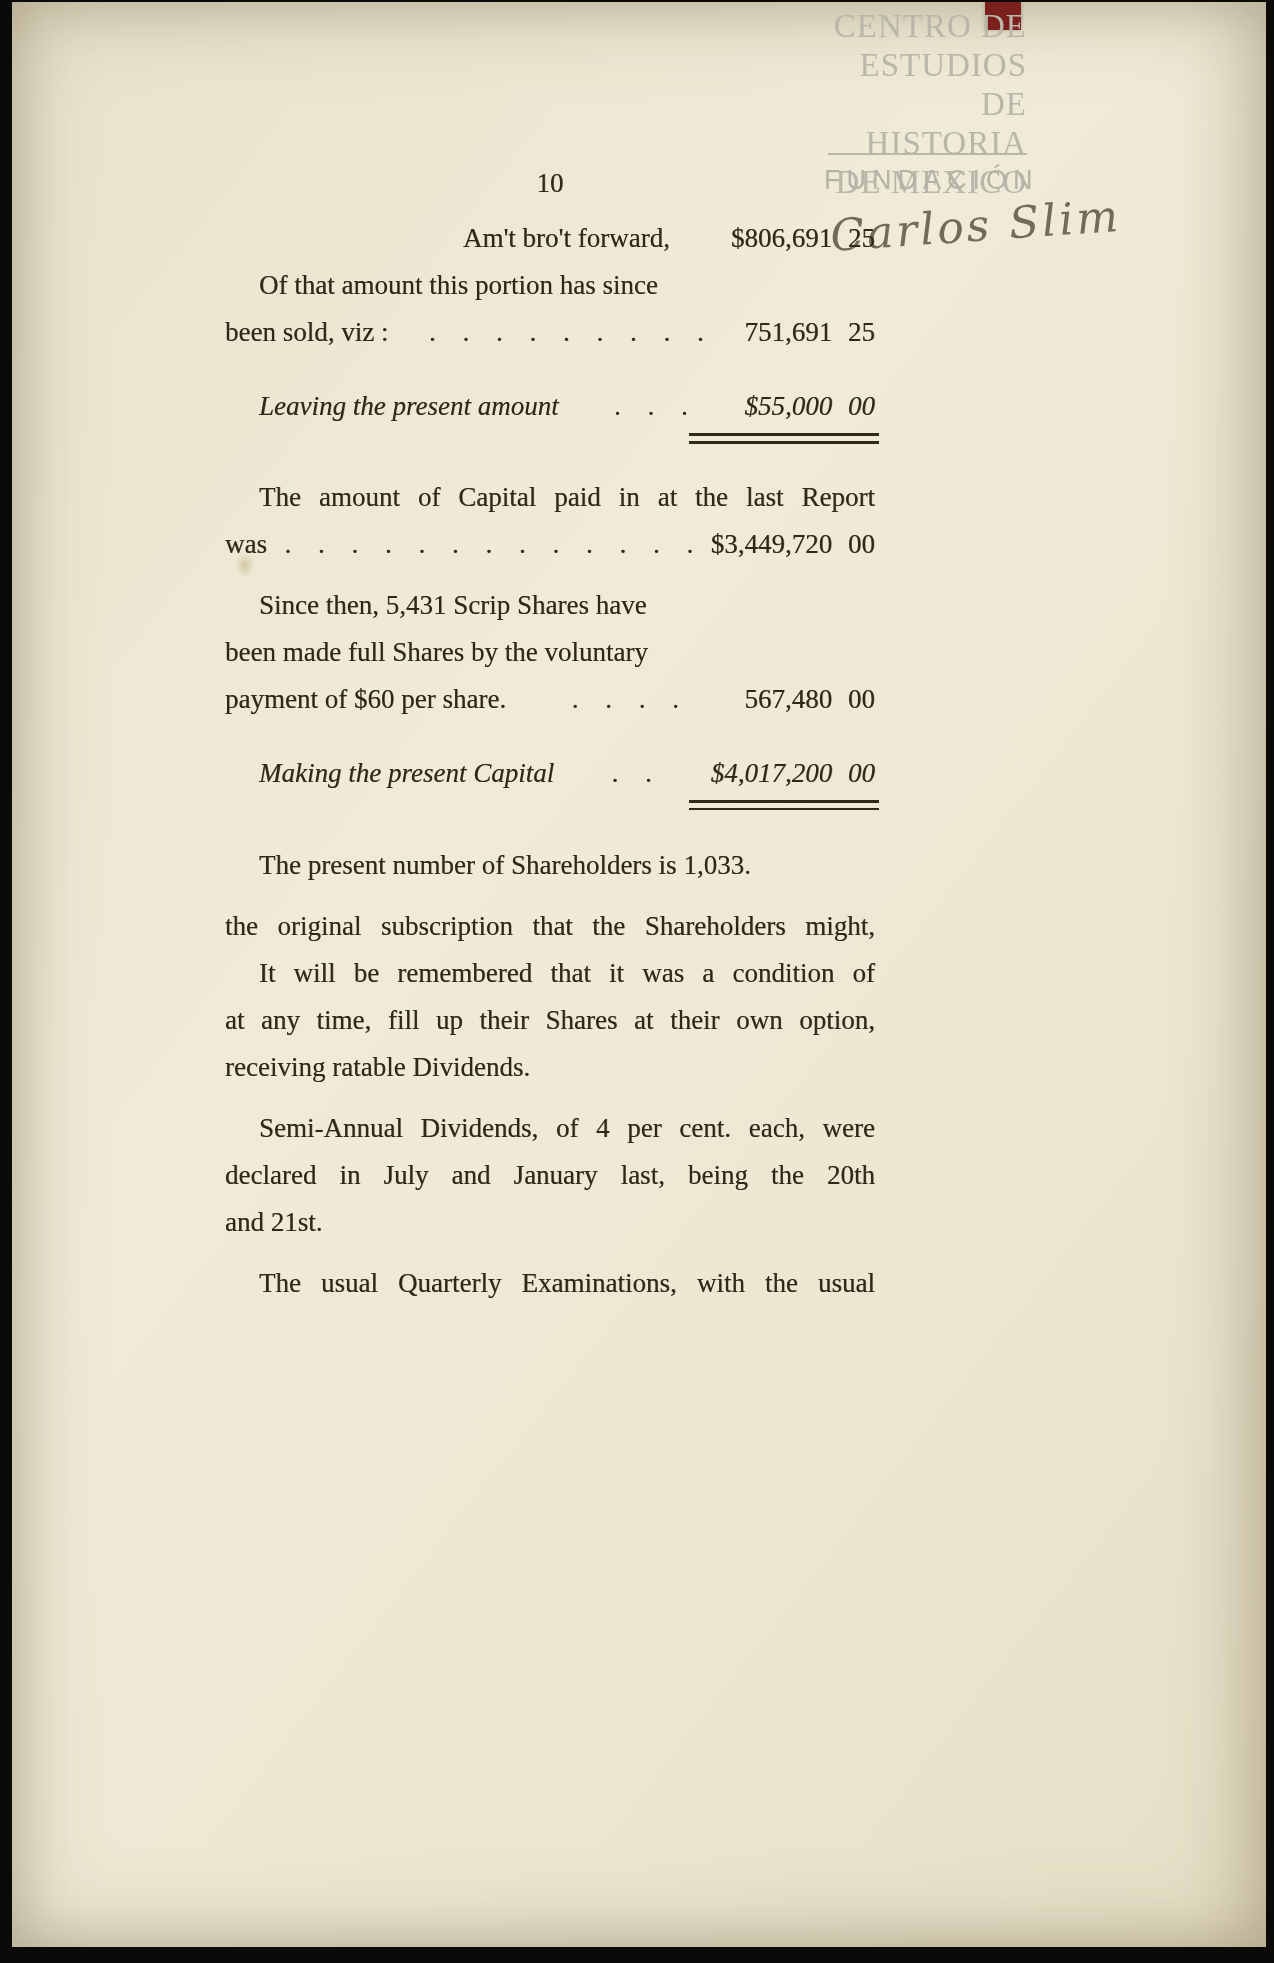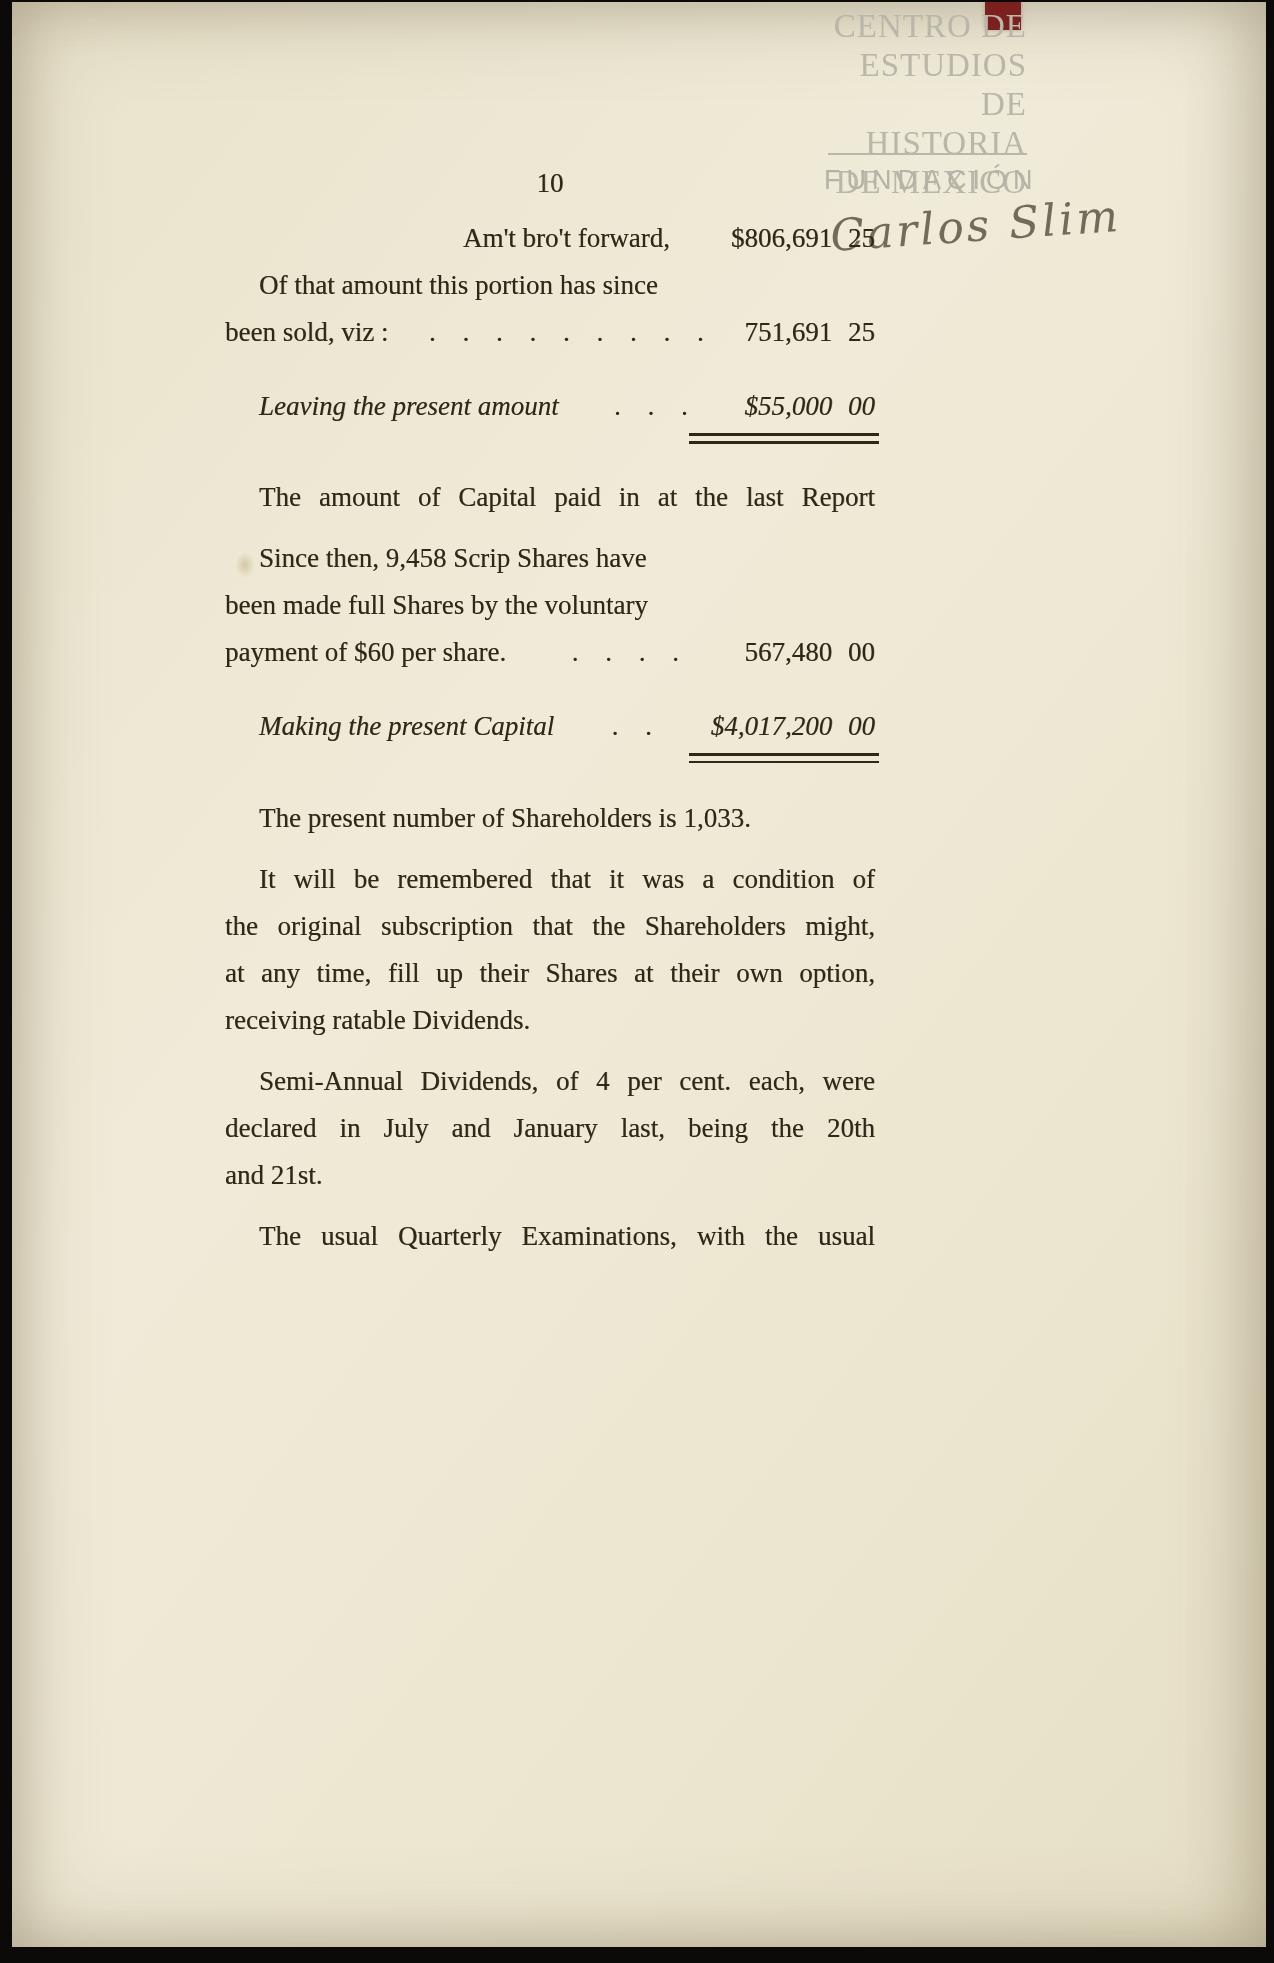--- a/index.html
+++ b/index.html
@@ -112,22 +112,27 @@
       <span class="amt">$55,000 00</span>
     </div>
 
     <div class="dline">
       <div class="l1"></div>
       <div class="l2"></div>
     </div>
 
     <div class="line indent jl mt30">The amount of Capital paid in at the last Report</div>
 
+    <div class="row">
+      <span class="lbl">was</span>
+      <span class="dots">. . . . . . . . . . . . .</span>
+      <span class="amt">$3,449,720 00</span>
+    </div>
 
-    <div class="line indent mt14">Since then, 9,458 Scrip Shares have</div>
+    <div class="line indent mt14">Since then, 5,431 Scrip Shares have</div>
     <div class="line">been made full Shares by the voluntary</div>
 
     <div class="row">
       <span class="lbl">payment of $60 per share.</span>
       <span class="dots">. . . .</span>
       <span class="amt">567,480 00</span>
     </div>
 
     <div class="row indent mt27">
       <span class="lbl">Making the present Capital</span>
@@ -136,22 +141,22 @@
     </div>
 
     <div class="dline">
       <div class="l1"></div>
       <div class="l2"></div>
     </div>
 
     <div class="line indent mt32">The present number of Shareholders is 1,033.</div>
 
     <div class="para mt14">
+      <div class="line jl">the original subscription that the Shareholders might,</div>
       <div class="line indent jl">It will be remembered that it was a condition of</div>
-      <div class="line jl">the original subscription that the Shareholders might,</div>
       <div class="line jl">at any time, fill up their Shares at their own option,</div>
       <div class="line">receiving ratable Dividends.</div>
     </div>
 
     <div class="para mt14">
       <div class="line indent jl">Semi-Annual Dividends, of 4 per cent. each, were</div>
       <div class="line jl">declared in July and January last, being the 20th</div>
       <div class="line">and 21st.</div>
     </div>
 

